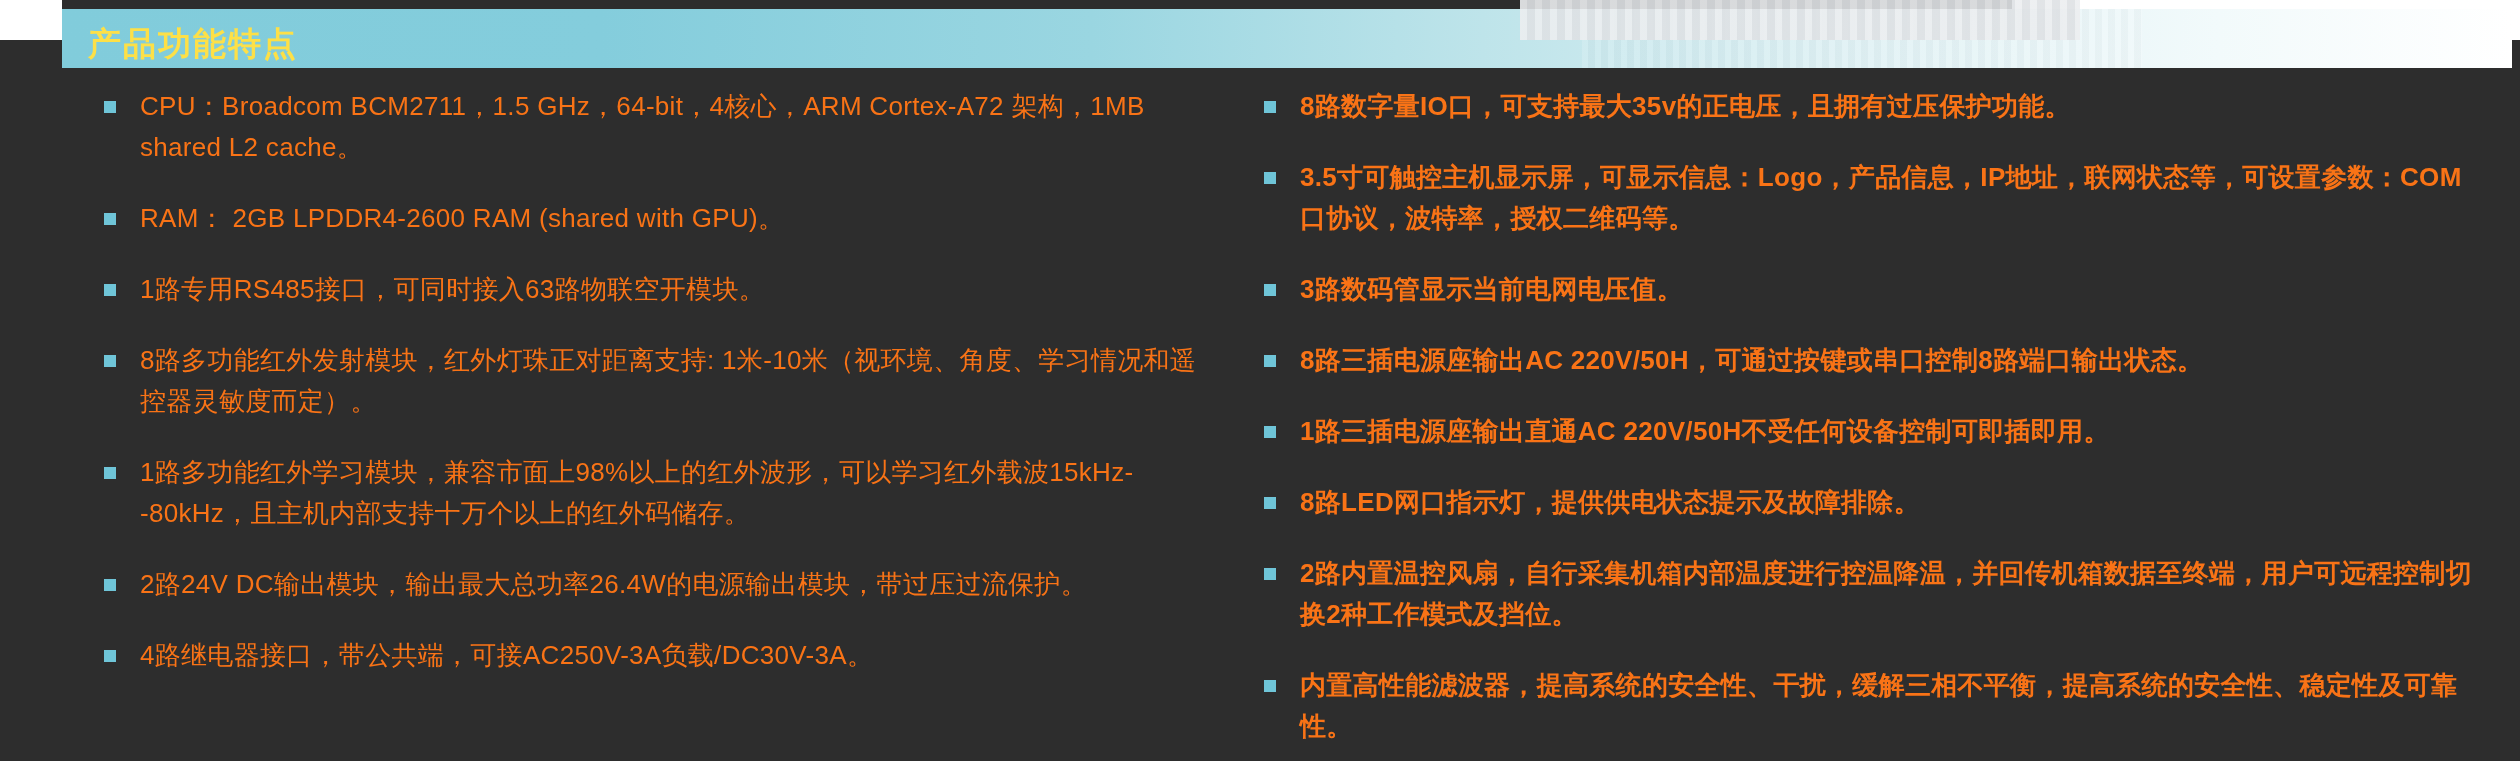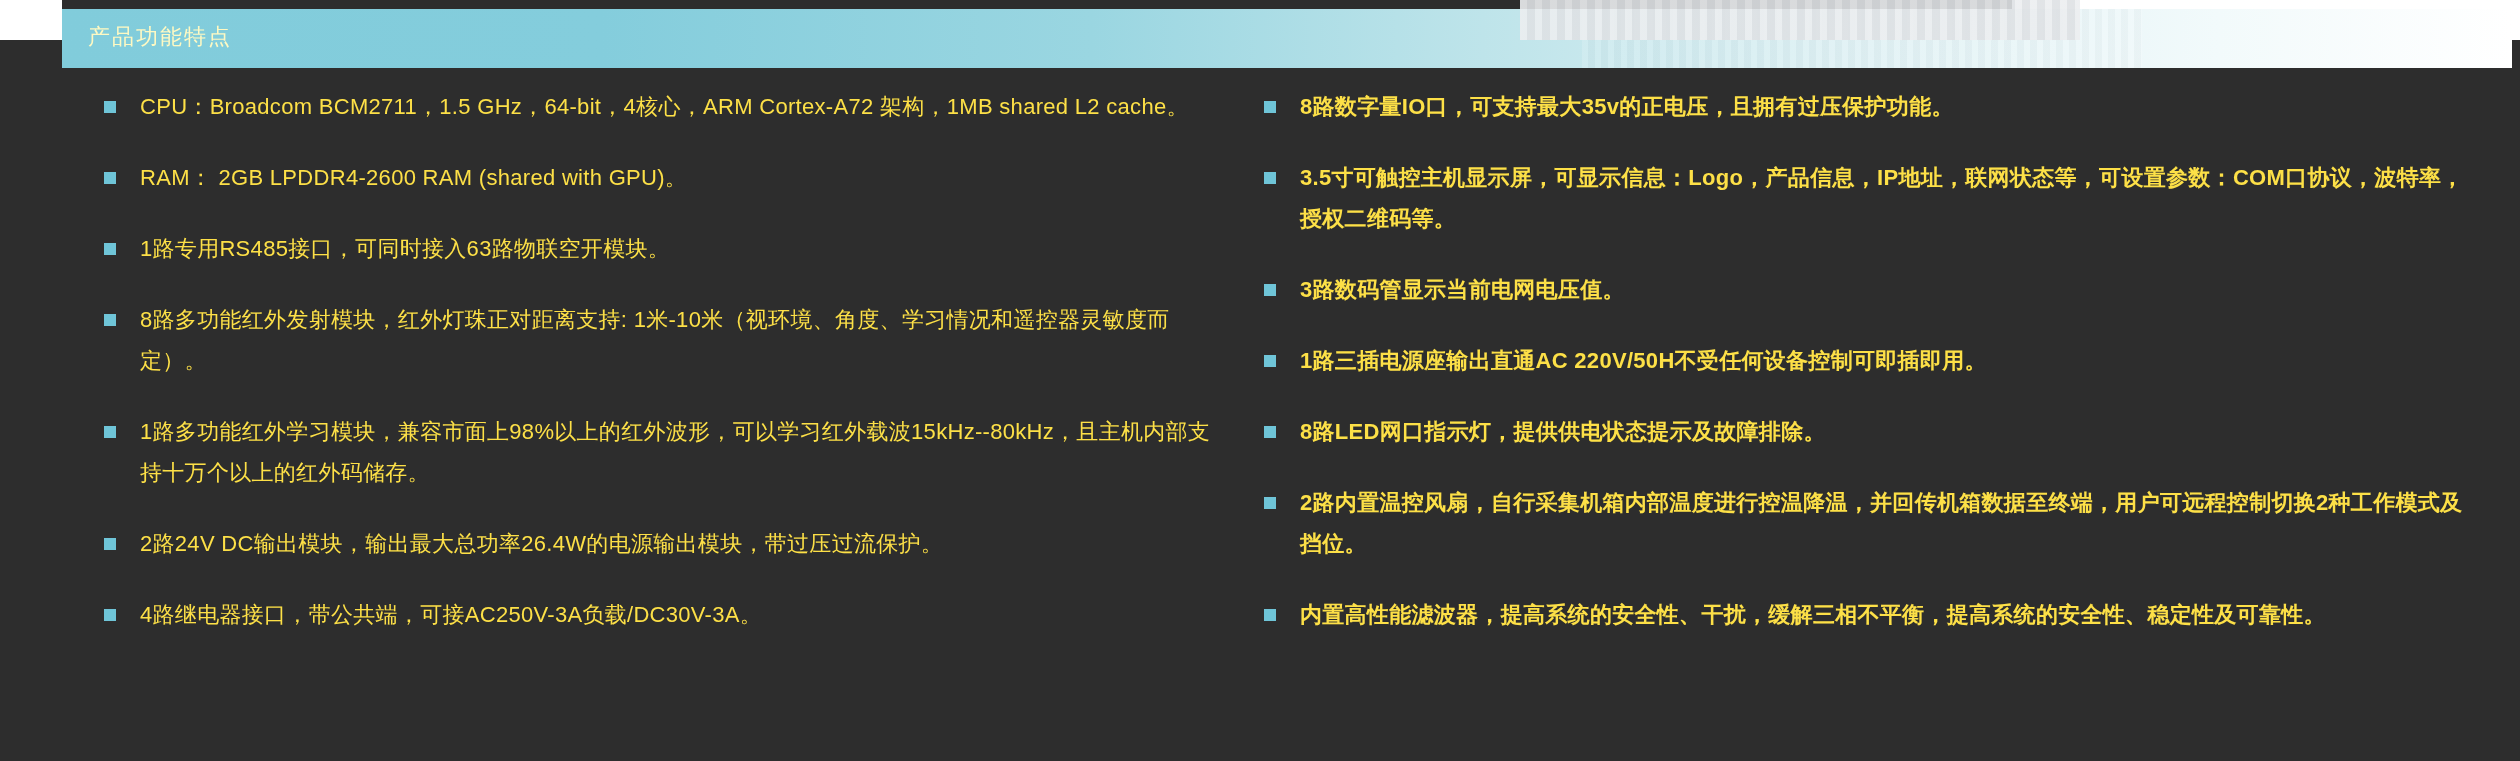--- a/index.html
+++ b/index.html
@@ -45,21 +45,21 @@
     background:
       repeating-linear-gradient(90deg,
         rgba(236,238,240,1) 0px,
         rgba(236,238,240,1) 7px,
         rgba(222,225,228,1) 7px,
         rgba(222,225,228,1) 15px);
     opacity:.9;
   }
   .header-title{
     position:absolute;left:88px;top:22px;
-    font-size:22px;font-weight:normal;color:#fef9c3;
+    font-size:33px;font-weight:bold;color:#fde047;
     letter-spacing:2px;
     white-space:nowrap;
   }
   
   .columns{
     position:absolute;left:0;top:86px;width:2520px;
     display:flex;
   }
   .col{
     box-sizing:border-box;
@@ -67,22 +67,22 @@
   .col-left{width:1260px;padding-left:100px;padding-right:40px;}
   .col-right{width:1260px;padding-left:1240px;padding-right:40px;}
   .col-right{padding-left:0;}
   ul.feature-list{
     list-style:none;margin:0;padding:0;
   }
   li.feature-item{
     position:relative;
     padding-left:40px;
     margin-bottom:30px;
-    color:#fde047;
-    font-size:22px;
+    color:#f97316;
+    font-size:26px;
     line-height:41px;
     letter-spacing:.3px;
     max-width:1080px;
   }
   li.feature-item .bullet{
     position:absolute;left:4px;top:15px;
     width:12px;height:12px;
     background:#6fc5d8;
     display:block;
   }
@@ -150,20 +150,24 @@
         <li class="feature-item">
           <span class="bullet"></span>
           <span>3.5寸可触控主机显示屏，可显示信息：Logo，产品信息，IP地址，联网状态等，可设置参数：COM口协议，波特率，授权二维码等。</span>
         </li>
         <li class="feature-item">
           <span class="bullet"></span>
           <span>3路数码管显示当前电网电压值。</span>
         </li>
         <li class="feature-item">
           <span class="bullet"></span>
+          <span>8路三插电源座输出AC 220V/50H，可通过按键或串口控制8路端口输出状态。</span>
+        </li>
+        <li class="feature-item">
+          <span class="bullet"></span>
           <span>1路三插电源座输出直通AC 220V/50H不受任何设备控制可即插即用。</span>
         </li>
         <li class="feature-item">
           <span class="bullet"></span>
           <span>8路LED网口指示灯，提供供电状态提示及故障排除。</span>
         </li>
         <li class="feature-item">
           <span class="bullet"></span>
           <span>2路内置温控风扇，自行采集机箱内部温度进行控温降温，并回传机箱数据至终端，用户可远程控制切换2种工作模式及挡位。</span>
         </li>

